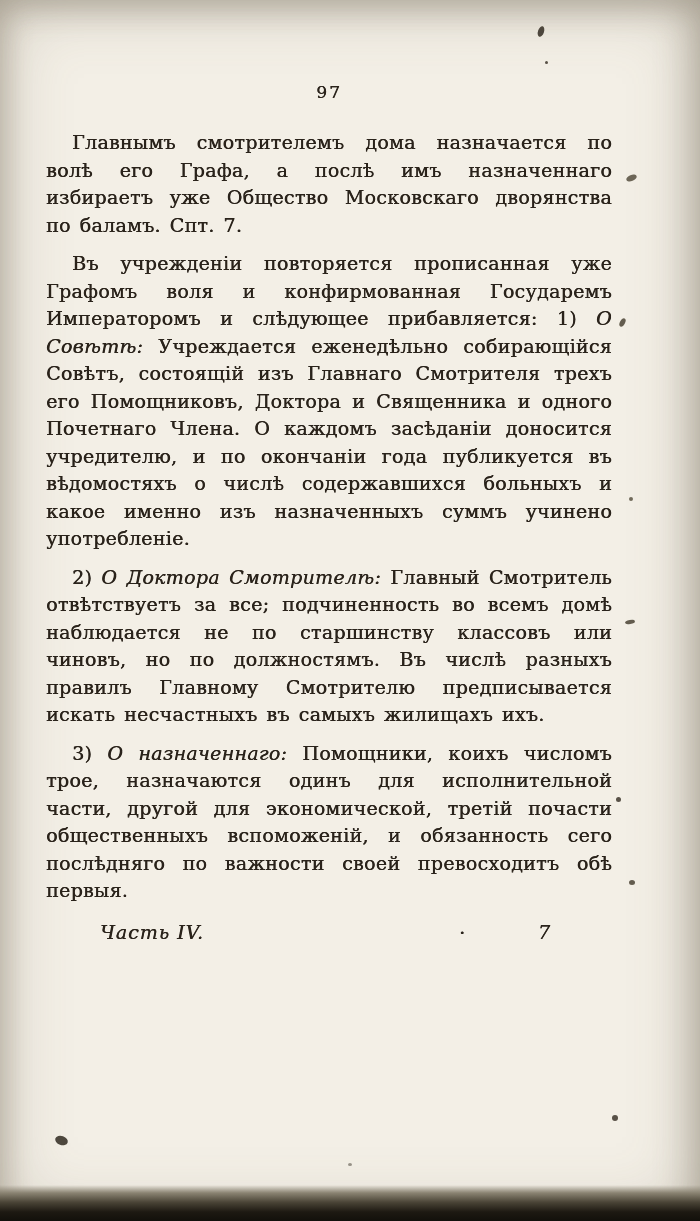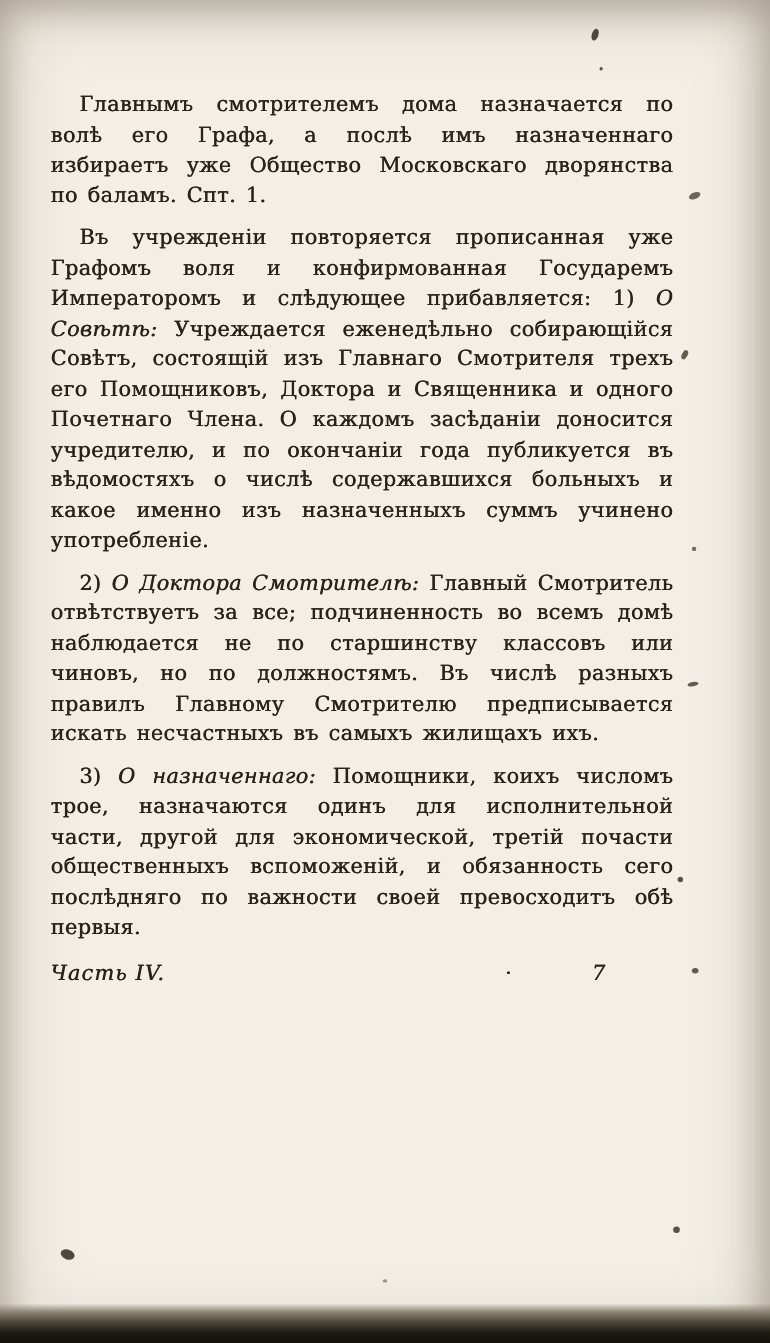--- a/index.html
+++ b/index.html
@@ -62,43 +62,44 @@
     text-shadow: 0.4px 0 0 currentColor;
   }
   .ital { font-style: italic; }
   .footer {
     position: relative;
     margin-top: 16px;
     height: 30px;
     font-size: 19px;
     text-shadow: 0.4px 0 0 currentColor;
   }
-  .footer .left { font-style: italic; letter-spacing: 1px; }
+  .footer .left { font-style: italic; margin-left: 54px; letter-spacing: 1px; }
   .footer .dot { position: absolute; left: 413px; top: 0; font-style: normal; }
   .footer .num { position: absolute; right: 62px; top: 0; font-style: italic; }
   
   .spk {
     position: absolute;
     background: #3c352a;
     border-radius: 50%;
     z-index: 4;
     opacity: 0.85;
   }
 </style>
 </head>
 <body>
 
 <div class="page">
 
   <div class="page-inner">
 
+    <div class="pagenum">97</div>
 
     <div class="body-text">
 
-      <p><span>Главнымъ смотрителемъ дома назначается по волѣ его Графа, а послѣ имъ назначеннаго избираетъ уже Общество Московскаго дворянства по баламъ. Спт. 1.</span></p>
+      <p><span>Главнымъ смотрителемъ дома назначается по волѣ его Графа, а послѣ имъ назначеннаго избираетъ уже Общество Московскаго дворянства по баламъ. Спт. 7.</span></p>
 
       <p><span>Въ учрежденіи повторяется прописанная уже Графомъ воля и конфирмованная Государемъ Императоромъ и слѣдующее прибавляется: 1) </span><span class="ital">О Совѣтѣ:</span><span> Учреждается еженедѣльно собирающійся Совѣтъ, состоящій изъ Главнаго Смотрителя трехъ его Помощниковъ, Доктора и Священника и одного Почетнаго Члена. О каждомъ засѣданіи доносится учредителю, и по окончаніи года публикуется въ вѣдомостяхъ о числѣ содержавшихся больныхъ и какое именно изъ назначенныхъ суммъ учинено употребленіе.</span></p>
 
       <p><span>2) </span><span class="ital">О Доктора Смотрителѣ:</span><span> Главный Смотритель отвѣтствуетъ за все; подчиненность во всемъ домѣ наблюдается не по старшинству классовъ или чиновъ, но по должностямъ. Въ числѣ разныхъ правилъ Главному Смотрителю предписывается искать несчастныхъ въ самыхъ жилищахъ ихъ.</span></p>
 
       <p><span>3) </span><span class="ital">О назначеннаго:</span><span> Помощники, коихъ числомъ трое, назначаются одинъ для исполнительной части, другой для экономической, третій почасти общественныхъ вспоможеній, и обязанность сего послѣдняго по важности своей превосходитъ обѣ первыя.</span></p>
 
 
     </div>
 

